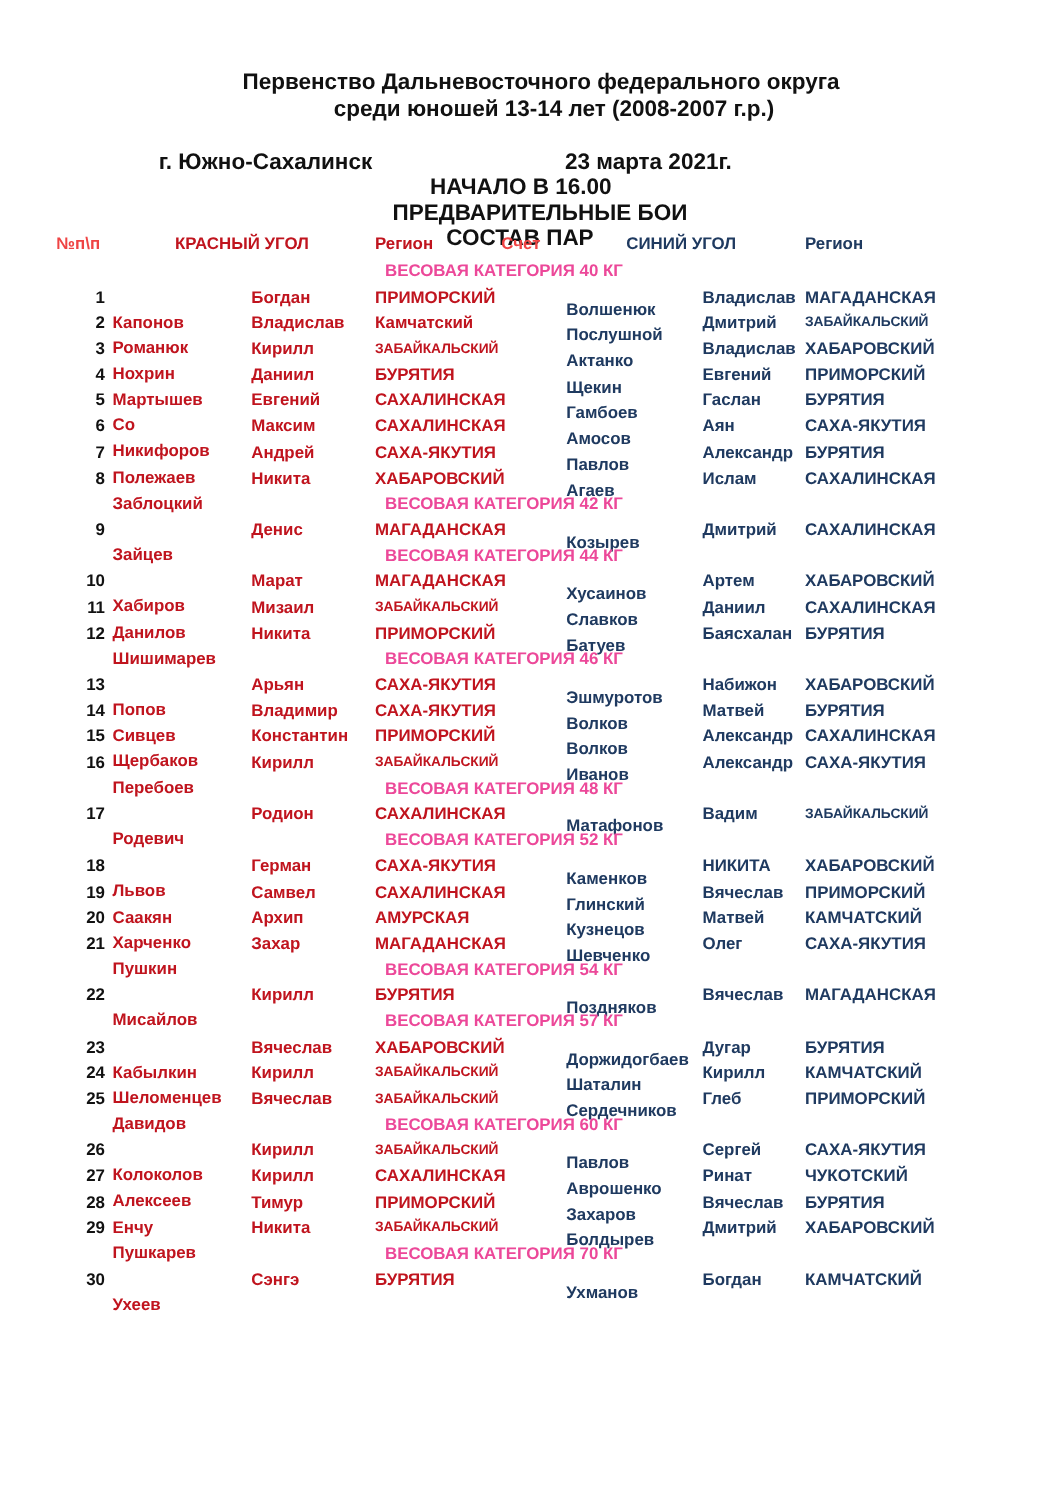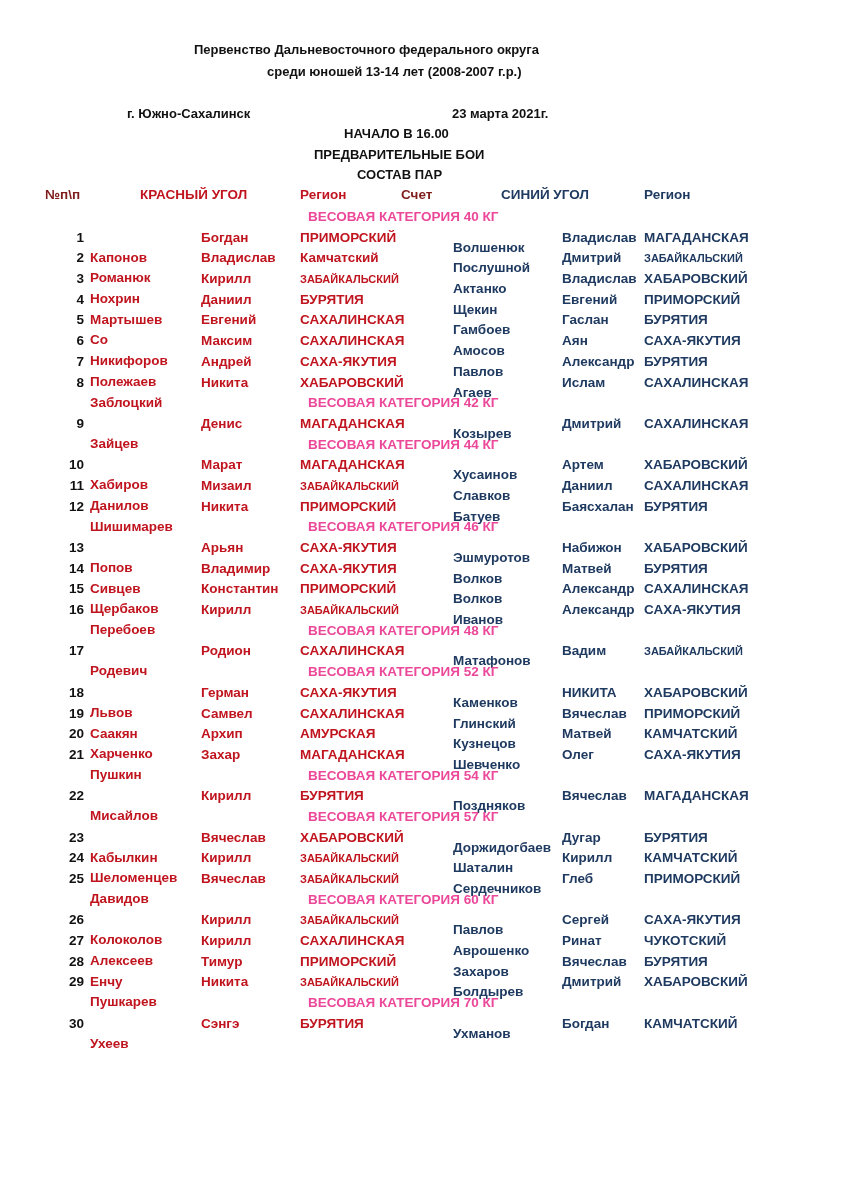--- a/index.html
+++ b/index.html
@@ -1,25 +1,25 @@
 <!DOCTYPE html>
 <html><head>
 <meta charset="utf-8">
 <style>
   html, body { margin: 0; padding: 0; background: #ffffff; }
   body {
     width: 849px; height: 1200px; position: relative; overflow: hidden;
     font-family: "Liberation Sans", "DejaVu Sans", sans-serif;
     font-weight: bold; color: #111111;
   }
-  .hdr { position: absolute; font-size: 13px; white-space: nowrap; }
+  .hdr { position: absolute; font-size: 18px; white-space: nowrap; margin-top: 13px; }
   .colhead { position: absolute; top: 187px; font-size: 13.5px; white-space: nowrap; }
   .red { color: #c0141e; }
   .blue { color: #1f3a60; }
-  .black { color: #7f1d1d; }
+  .black { color: #ef4444; }
   #rows { position: absolute; left: 0; top: 207px; width: 849px; }
   .row { position: relative; height: 20.7px; font-size: 13.5px; white-space: nowrap; }
   .row > span { position: absolute; top: 2px; }
   .cat { text-align: center; color: #ec4899; }
   .cat > span { position: absolute; left: 308px; }
   .num { width: 30px; text-align: right; left: 54px; color: #111111; }
   .c-rs { left: 90px; margin-top: 20px; }
   .c-rn { left: 201px; }
   .c-rr { left: 300px; }
   .c-bs { left: 453px; margin-top: 10px; }

